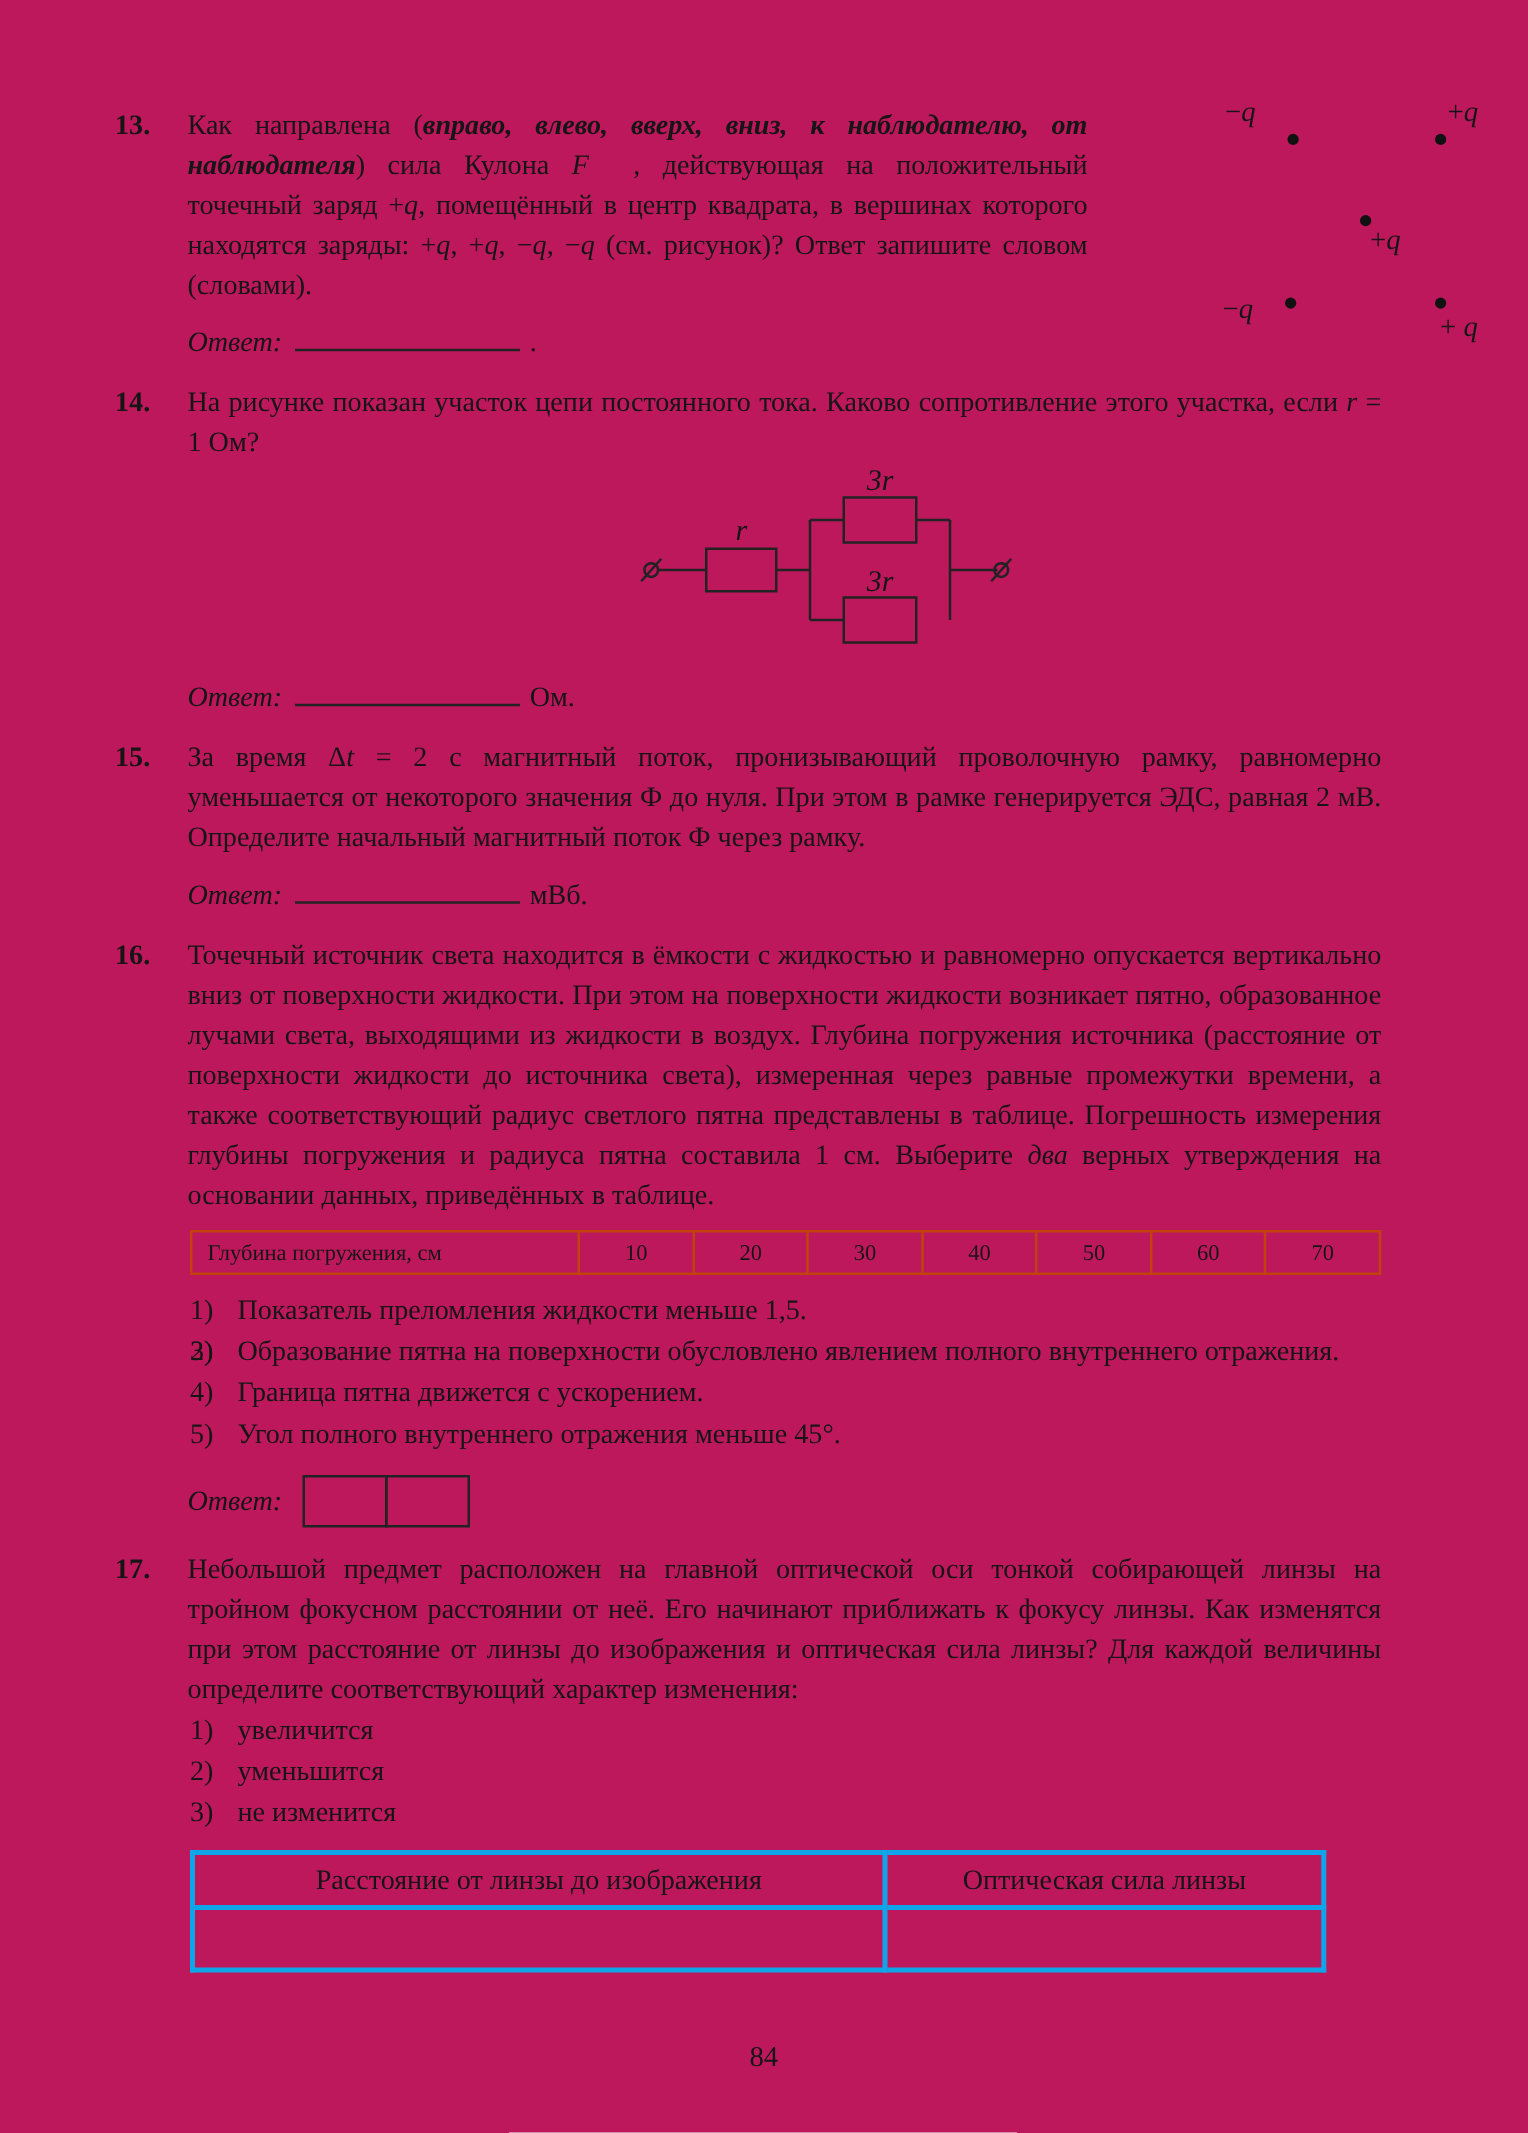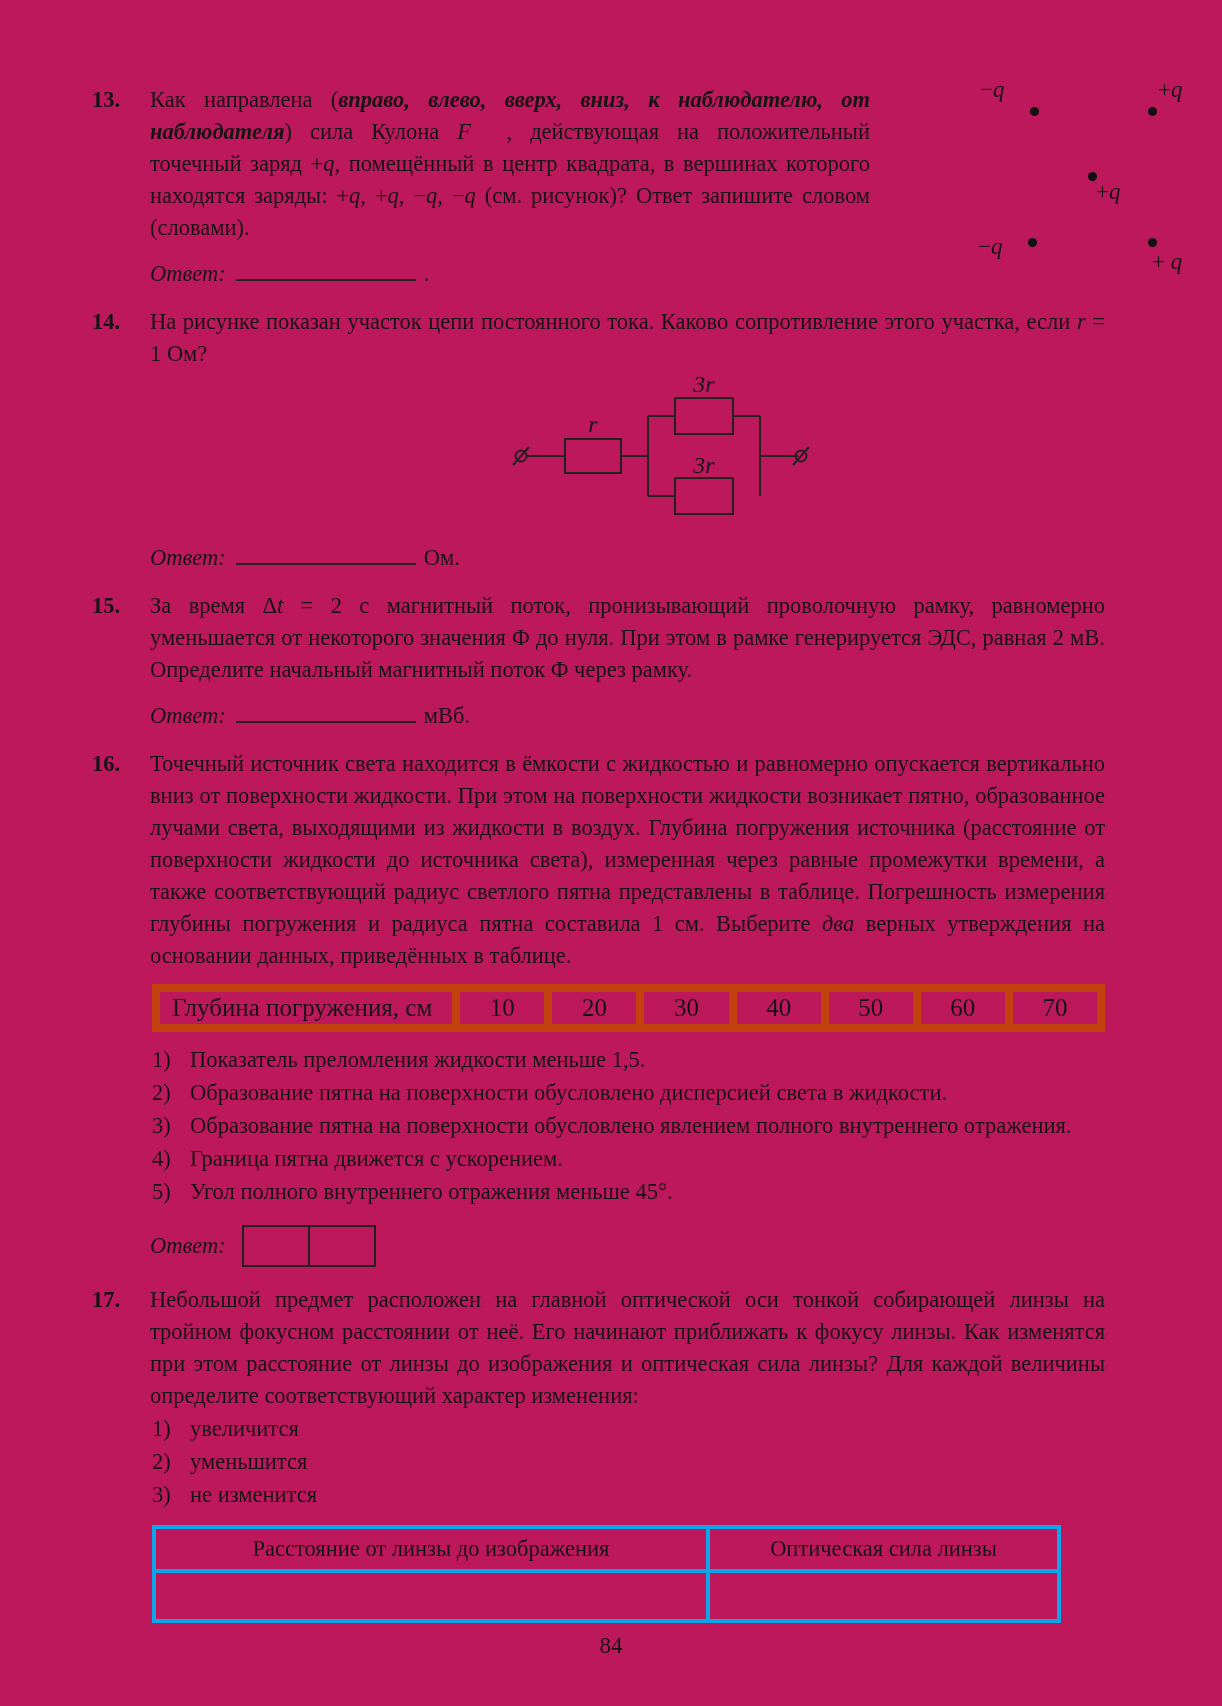--- a/index.html
+++ b/index.html
@@ -40,21 +40,21 @@
   .c-bl-l{left:88px;top:157px;}.c-bl-d{left:138px;top:160px;}
   .c-br-d{left:258px;top:160px;}.c-br-l{left:262px;top:172px;}
 
   
   .circuit-wrap{margin:6px 0 4px 358px;width:304px;}
   .circuit-wrap svg{display:block;}
 
   
   table{border-collapse:collapse;}
   .t16{margin:12px 0 12px 2px;}
-  .t16 td{border:8px solid #c2410c;height:32px;padding:0 6px;text-align:center;font-size:25px;}
+  .t16 td{border:2px solid #c2410c;height:32px;padding:0 6px;text-align:center;font-size:18px;}
   .t16 td.lbl{width:295px;text-align:left;padding-left:12px;}
   .t16 td.val{width:79px;}
 
   
   .stmt{position:relative;padding-left:40px;margin:1px 0;text-align:justify;}
   .stmt .n{position:absolute;left:2px;}
 
   
   .ansboxes{margin:16px 0 8px 0;height:44px;display:flex;align-items:center;}
   .abox{display:inline-block;width:64px;height:38px;border:2px solid #222;}
@@ -152,21 +152,21 @@
           <td class="val">20</td>
           <td class="val">30</td>
           <td class="val">40</td>
           <td class="val">50</td>
           <td class="val">60</td>
           <td class="val">70</td>
         </tr>
       </tbody>
         </table>
       <div class="stmt"><span class="n">1)</span><span>Показатель преломления жидкости меньше 1,5.</span></div>
-      <div class="stmt"><span class="n">2)</span><span>Образование пятна на поверхности обусловлено дисперсией света в жидкости.</span></div>
+      <div class="stmt"><span class="n">2)</span></div>
       <div class="stmt"><span class="n">3)</span><span>Образование пятна на поверхности обусловлено явлением полного внутреннего отражения.</span></div>
       <div class="stmt"><span class="n">4)</span><span>Граница пятна движется с ускорением.</span></div>
       <div class="stmt"><span class="n">5)</span><span>Угол полного внутреннего отражения меньше 45°.</span></div>
       <div class="ansboxes">
         <span class="ans-label">Ответ:</span>
         <span class="abox"></span>
         <span class="abox"></span>
       </div>
     </div>
 

